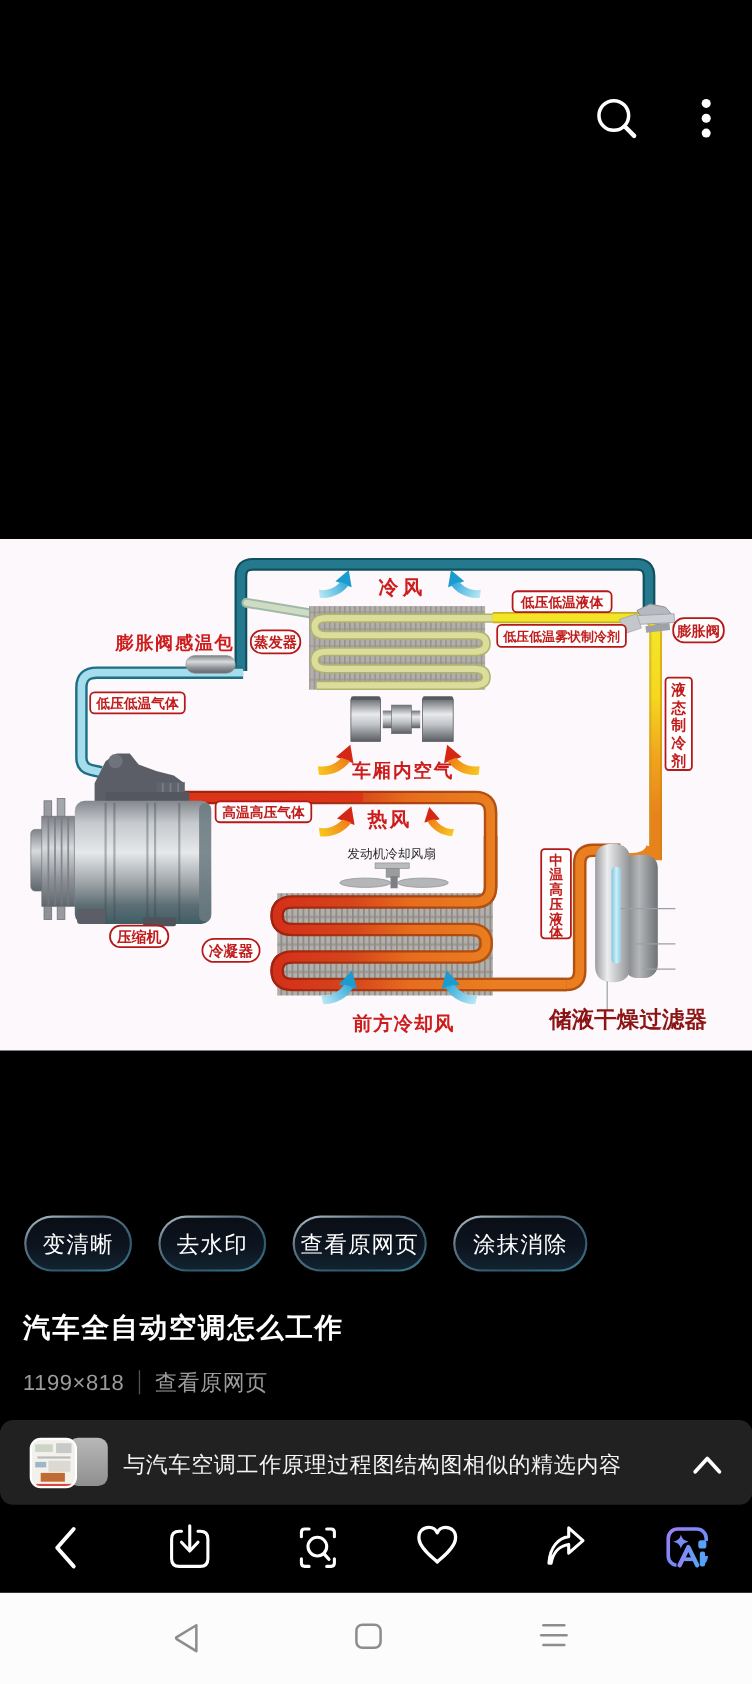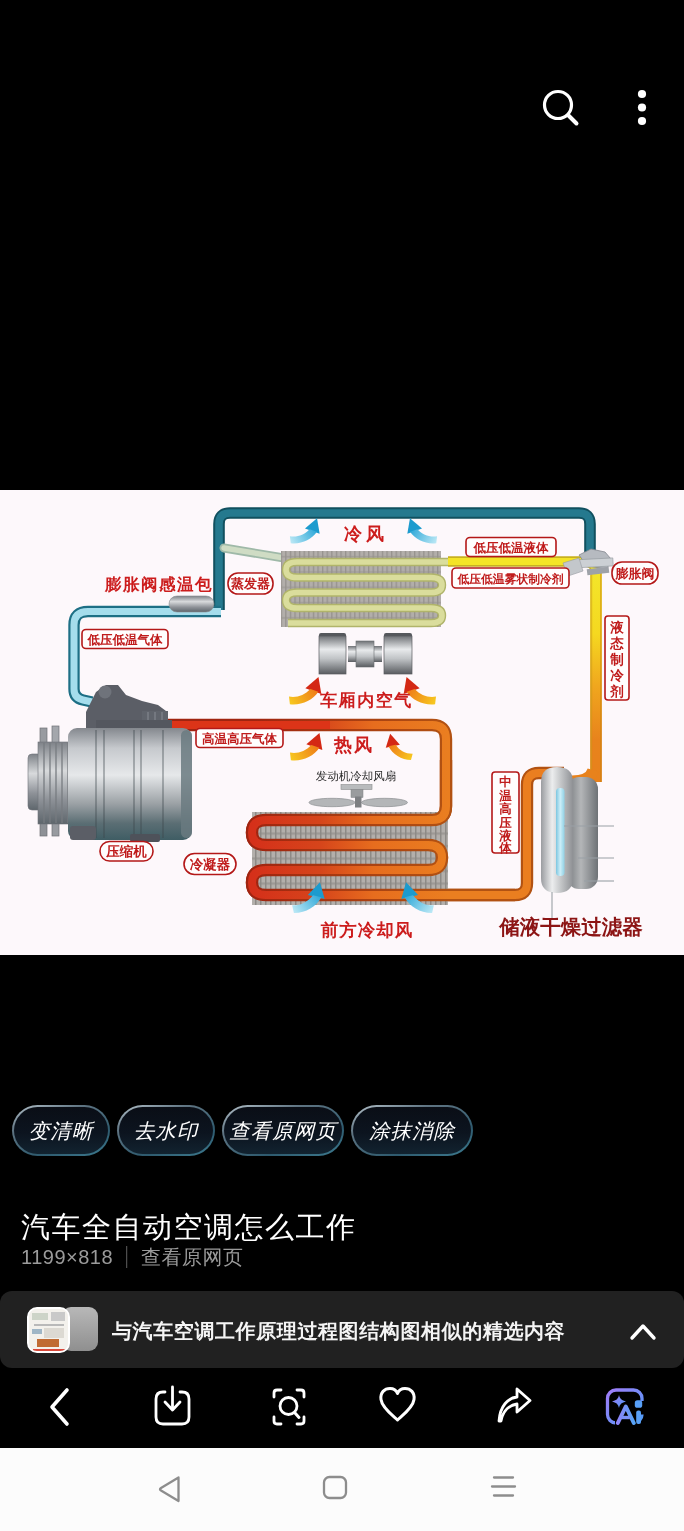--- a/index.html
+++ b/index.html
@@ -1,29 +1,29 @@
 <!DOCTYPE html>
 <html><head>
 <meta charset="utf-8">
 <style>
 html,body{margin:0;padding:0;background:#000;}
 *{box-sizing:border-box;}
 .screen{position:relative;width:684px;height:1531px;background:#000;overflow:hidden;font-family:"Liberation Sans",sans-serif;}
 .abs{position:absolute;}
 .photo{position:absolute;left:0;top:490px;width:684px;height:465px;background:#fdf8fb;}
-.pills{position:absolute;left:12px;top:1105px;display:flex;gap:7px;font-style:italic;}
+.pills{position:absolute;left:22px;top:1105px;display:flex;gap:24px;}
 .pill{height:51px;border-radius:26px;padding:1.6px;background:linear-gradient(160deg,#b9c6ce 0%,#5f7482 30%,#2e5a6e 70%,#3e7d92 100%);}
 .pill>span{display:flex;align-items:center;justify-content:center;height:100%;border-radius:25px;background:linear-gradient(180deg,#0a0e16 0%,#0c141f 55%,#122330 100%);color:#fff;font-size:20.5px;font-weight:500;letter-spacing:1px;}
 .p3{width:98px;}
 .p4{width:122px;}
-.title{position:absolute;left:21px;top:1190px;color:#fff;font-size:29px;font-weight:400;letter-spacing:1.5px;margin-top:18px;}
+.title{position:absolute;left:21px;top:1190px;color:#fff;font-size:25px;font-weight:700;letter-spacing:1.5px;}
 .meta{position:absolute;left:21px;top:1244px;color:#9b9b9b;font-size:20px;letter-spacing:.5px;}
 .meta .sep{color:#555;margin:0 8px;}
 .simbar{position:absolute;left:0;top:1291px;width:684px;height:77px;background:#212121;border-radius:12px;}
-.simtxt{position:absolute;left:112px;top:1318px;color:#f5f5f5;font-size:20px;font-weight:700;letter-spacing:.6px;}
+.simtxt{position:absolute;left:112px;top:1318px;color:#f5f5f5;font-size:20px;font-weight:400;letter-spacing:.6px;}
 .thumb-back{position:absolute;left:62px;top:1307px;width:36px;height:44px;border-radius:9px;background:linear-gradient(180deg,#b8b8b8,#8f8f8f);}
 .thumb-front{position:absolute;left:27px;top:1307px;width:43px;height:46px;border-radius:10px;background:#f6f4f0;border:2px solid #fff;overflow:hidden;}
 .navbar{position:absolute;left:0;top:1448px;width:684px;height:83px;background:#fcfcfc;}
 .wm{position:absolute;left:433px;top:1480px;color:#a6a6a6;font-size:38px;letter-spacing:1px;}
 </style>
 </head>
 <body>
 <div class="screen">
 
   <svg class="abs" style="left:0;top:0" width="684" height="140" viewBox="0 0 684 140">

